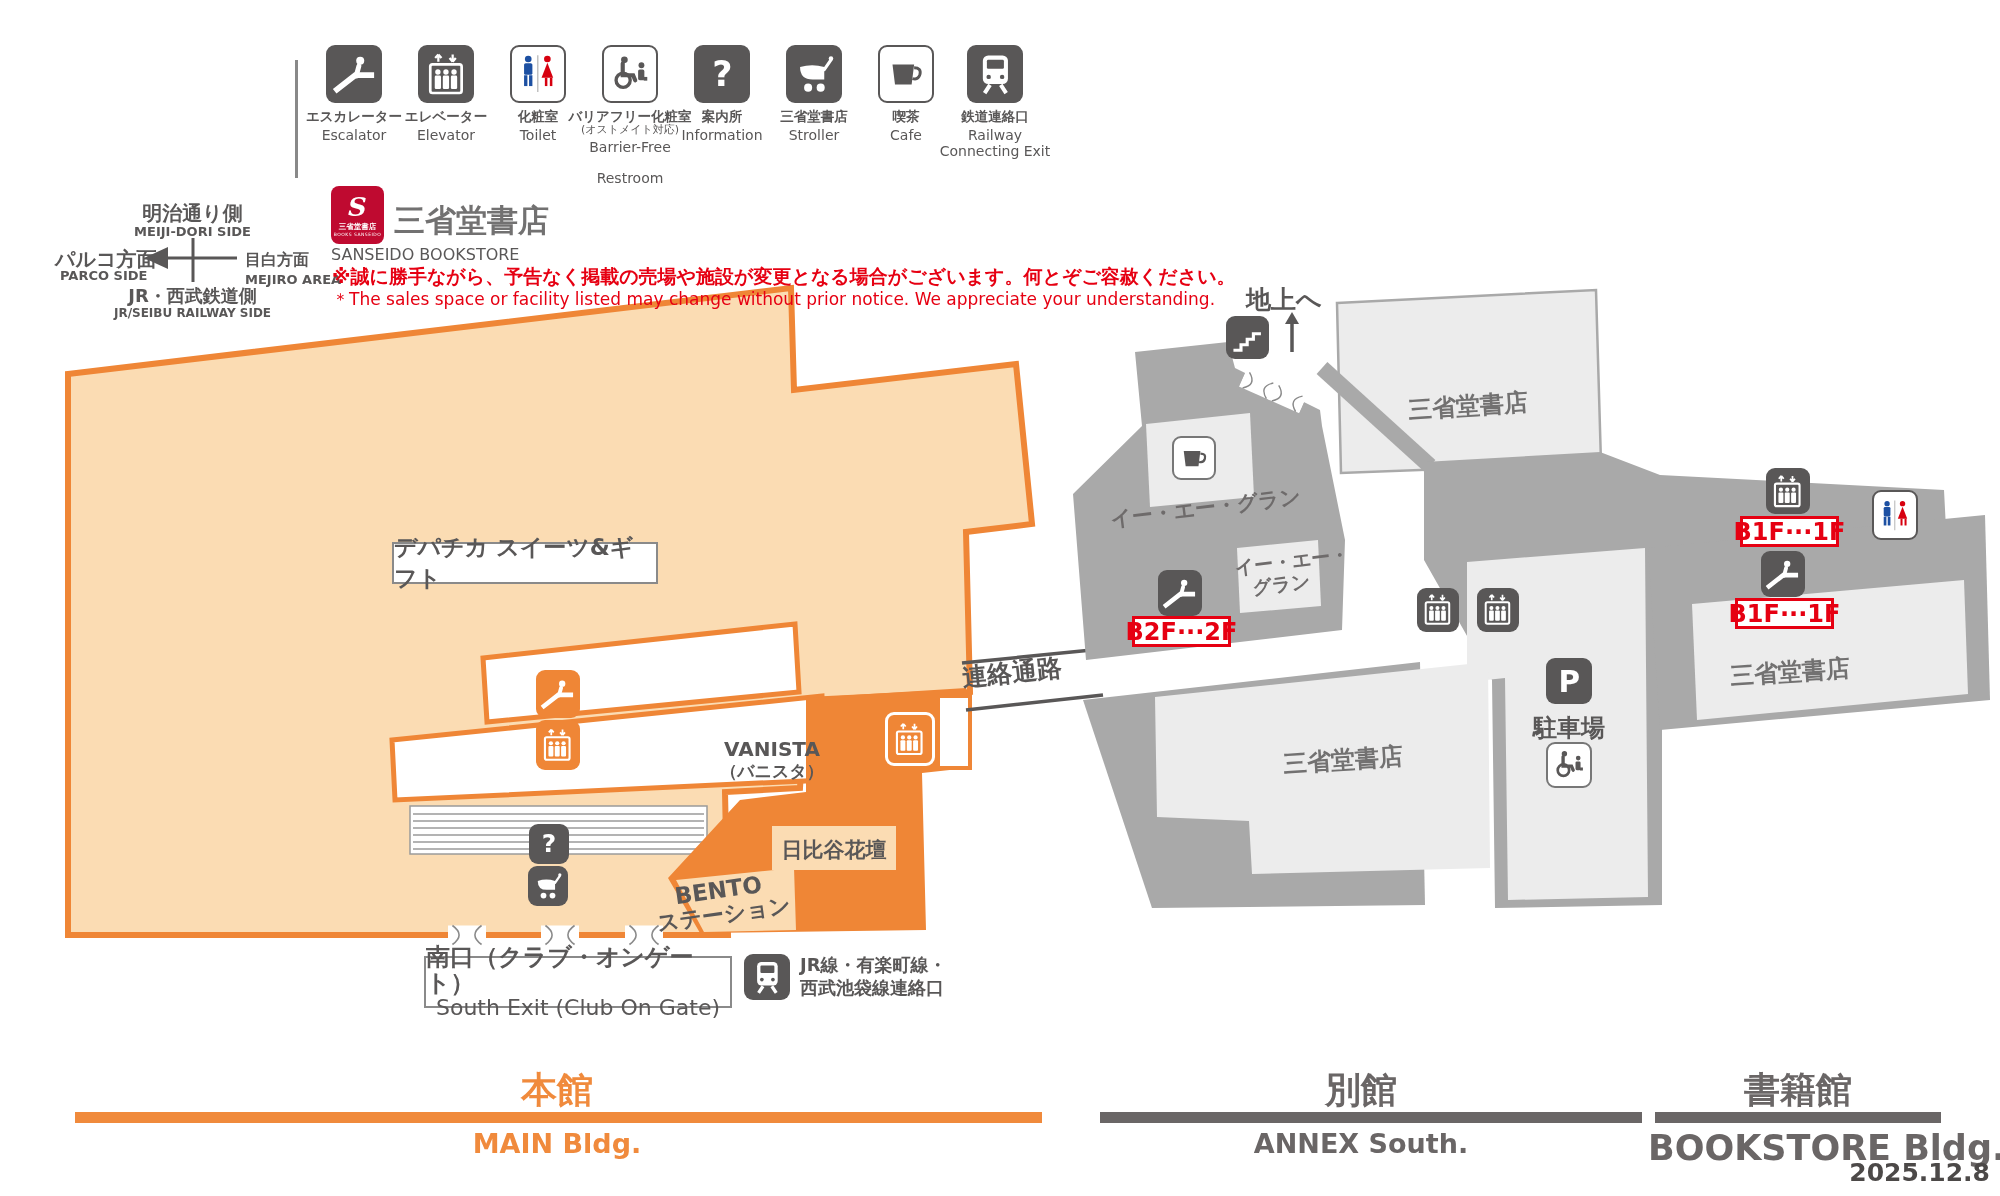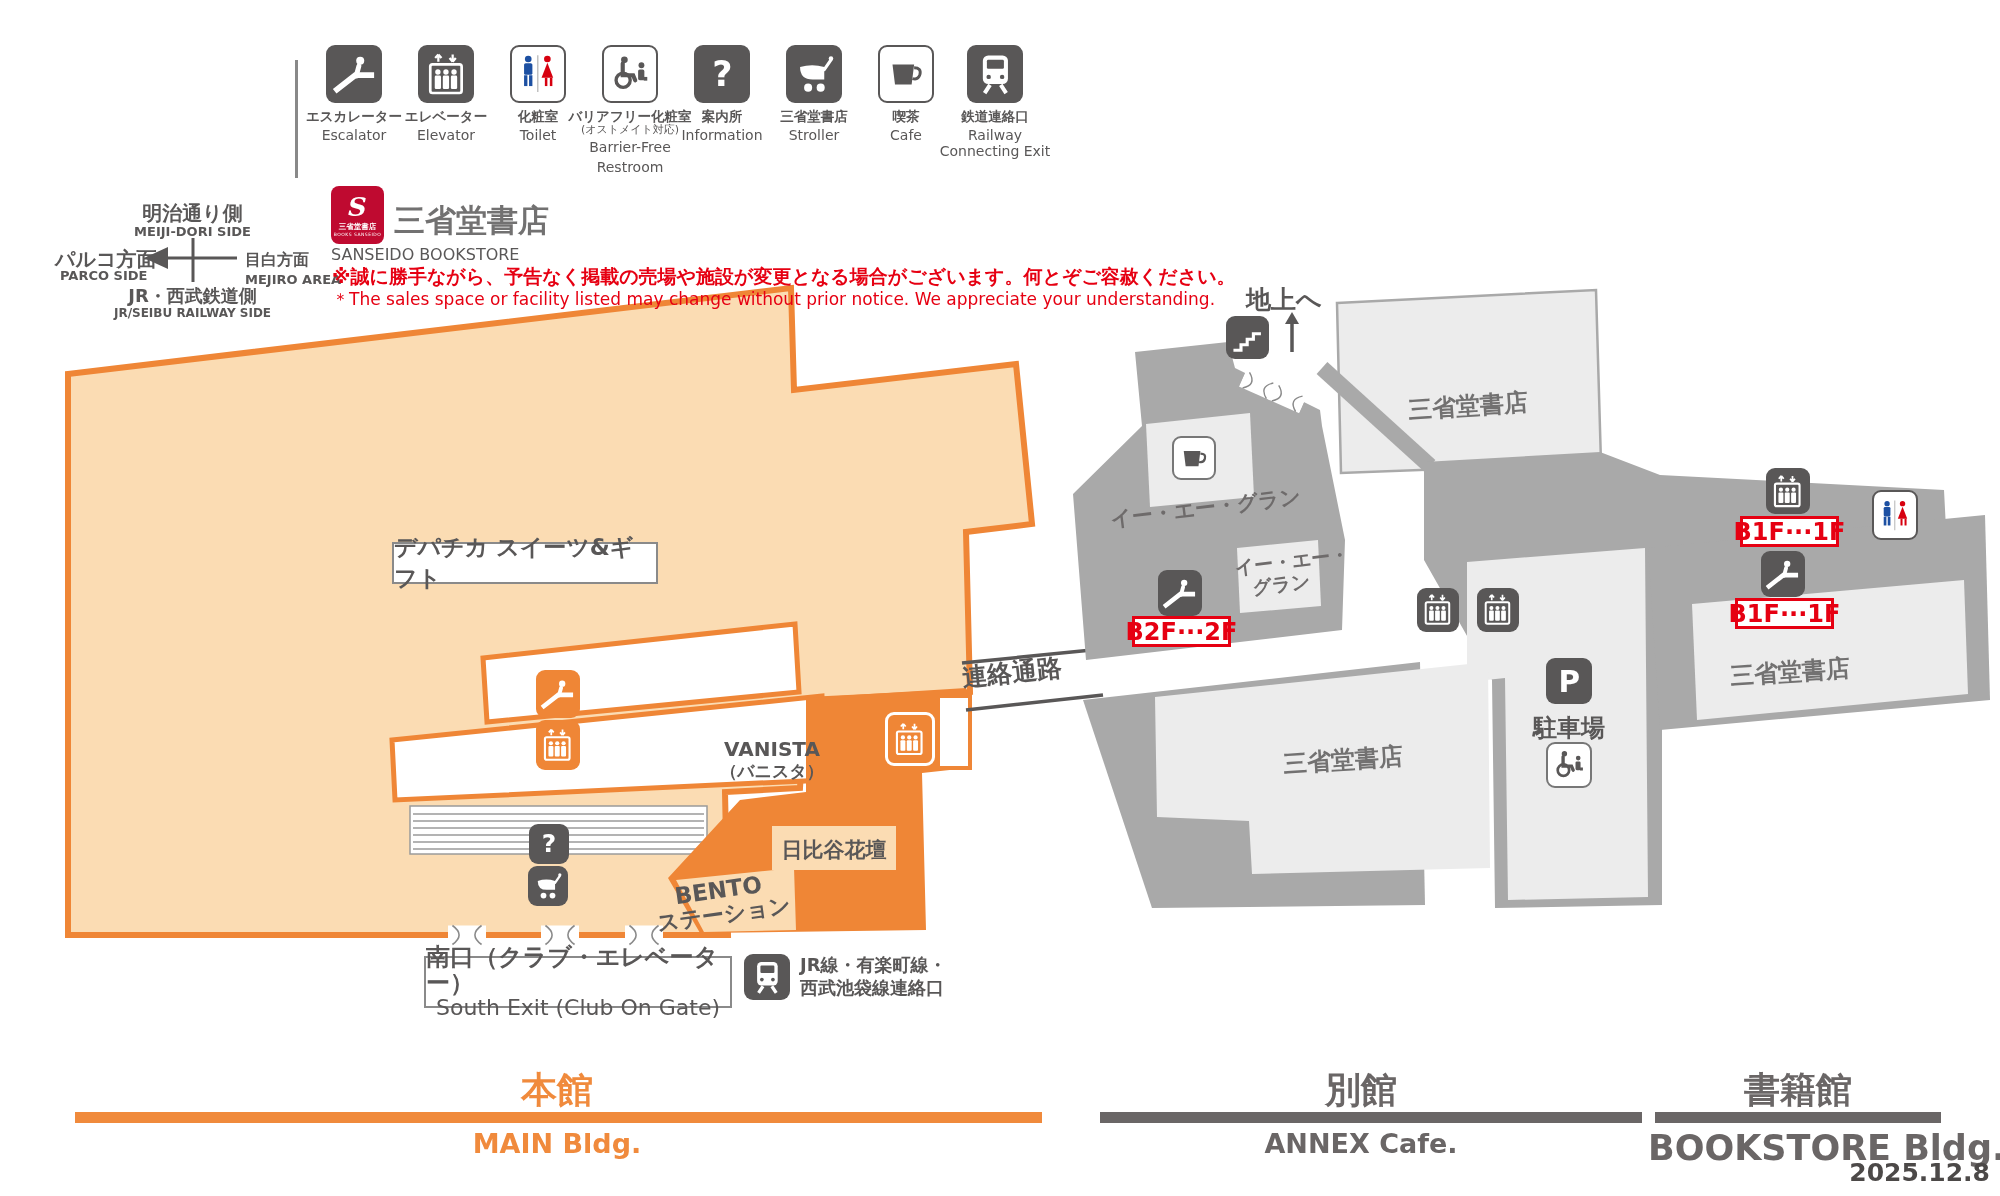--- a/index.html
+++ b/index.html
@@ -218,21 +218,21 @@
   </div>
   <div class="lg" style="left:564px">
     <span class="icbox lt">
         <svg>
           <use href="#s-bf"></use>
         </svg>
       </span>
     <span class="jp">バリアフリー化粧室</span>
     <span class="jp2">(オストメイト対応)</span>
     <span class="en">Barrier-Free</span>
-    <span class="en" style="margin-top:4px">Restroom</span>
+    <span class="en" style="margin-top:15px">Restroom</span>
   </div>
   <div class="lg" style="left:656px">
     <span class="icbox dk">
         <svg>
           <use href="#s-q"></use>
         </svg>
       </span>
     <span class="jp">案内所</span>
     <span class="en">Information</span>
   </div>
@@ -320,21 +320,21 @@
     </div>
 
   <div class="lbl c bold" style="left:772px;top:836px;width:124px;font-size:21px">日比谷花壇</div>
 
   <div class="lbl c bold" style="left:655px;top:878px;width:130px;font-size:23px;line-height:1.1;transform:rotate(-8deg)">
     <span style="display:block">BENTO</span>
     <span style="display:block;font-size:22px">ステーション</span>
   </div>
 
   <div class="box" style="left:424px;top:956px;width:308px;height:52px">
-    <span style="font-size:24px;font-weight:bold;line-height:1.1">南口（クラブ・エレベーター）</span>
+    <span style="font-size:24px;font-weight:bold;line-height:1.1">南口（クラブ・オンゲート）</span>
     <span style="font-size:22px;line-height:1.1">South Exit (Club On Gate)</span>
   </div>
 
   <div class="ic dark" style="left:744px;top:954px;width:46px;height:46px">
       <svg>
         <use href="#s-rail"></use>
       </svg>
     </div>
   <div class="lbl bold" style="left:800px;top:954px;font-size:18px;line-height:1.25">
     <span style="display:block">JR線・有楽町線・</span>
@@ -413,20 +413,20 @@
     </div>
   <div class="redbox" style="left:1735px;top:598px;width:99px;height:31px">B1F···1F</div>
   <div class="lbl c bold" style="left:1720px;top:656px;width:140px;font-size:24px;color:#727171;transform:rotate(-4deg)">三省堂書店</div>
 
   <div class="lbl c bold" style="left:457px;top:1066px;width:200px;font-size:36px;color:#f08a3c">本館</div>
   <div class="bar" style="left:75px;top:1112px;width:967px;background:#f08a3c"></div>
   <div class="lbl c bold" style="left:407px;top:1128px;width:300px;font-size:27px;color:#f08a3c">MAIN Bldg.</div>
 
   <div class="lbl c bold" style="left:1261px;top:1066px;width:200px;font-size:36px;color:#6a6666">別館</div>
   <div class="bar" style="left:1100px;top:1112px;width:542px;background:#6a6666"></div>
-  <div class="lbl c bold" style="left:1211px;top:1128px;width:300px;font-size:27px;color:#6a6666">ANNEX Cafe.</div>
+  <div class="lbl c bold" style="left:1211px;top:1128px;width:300px;font-size:27px;color:#6a6666">ANNEX South.</div>
 
   <div class="lbl c bold" style="left:1698px;top:1066px;width:200px;font-size:36px;color:#6a6666">書籍館</div>
   <div class="bar" style="left:1655px;top:1112px;width:286px;background:#6a6666"></div>
   <div class="lbl c bold" style="left:1648px;top:1128px;width:300px;font-size:35px;color:#6a6666">BOOKSTORE Bldg.</div>
 
   <div class="lbl bold" style="right:10px;top:1158px;font-size:25px;color:#4c4948">2025.12.8</div>
 </div>
 
 </body></html>

